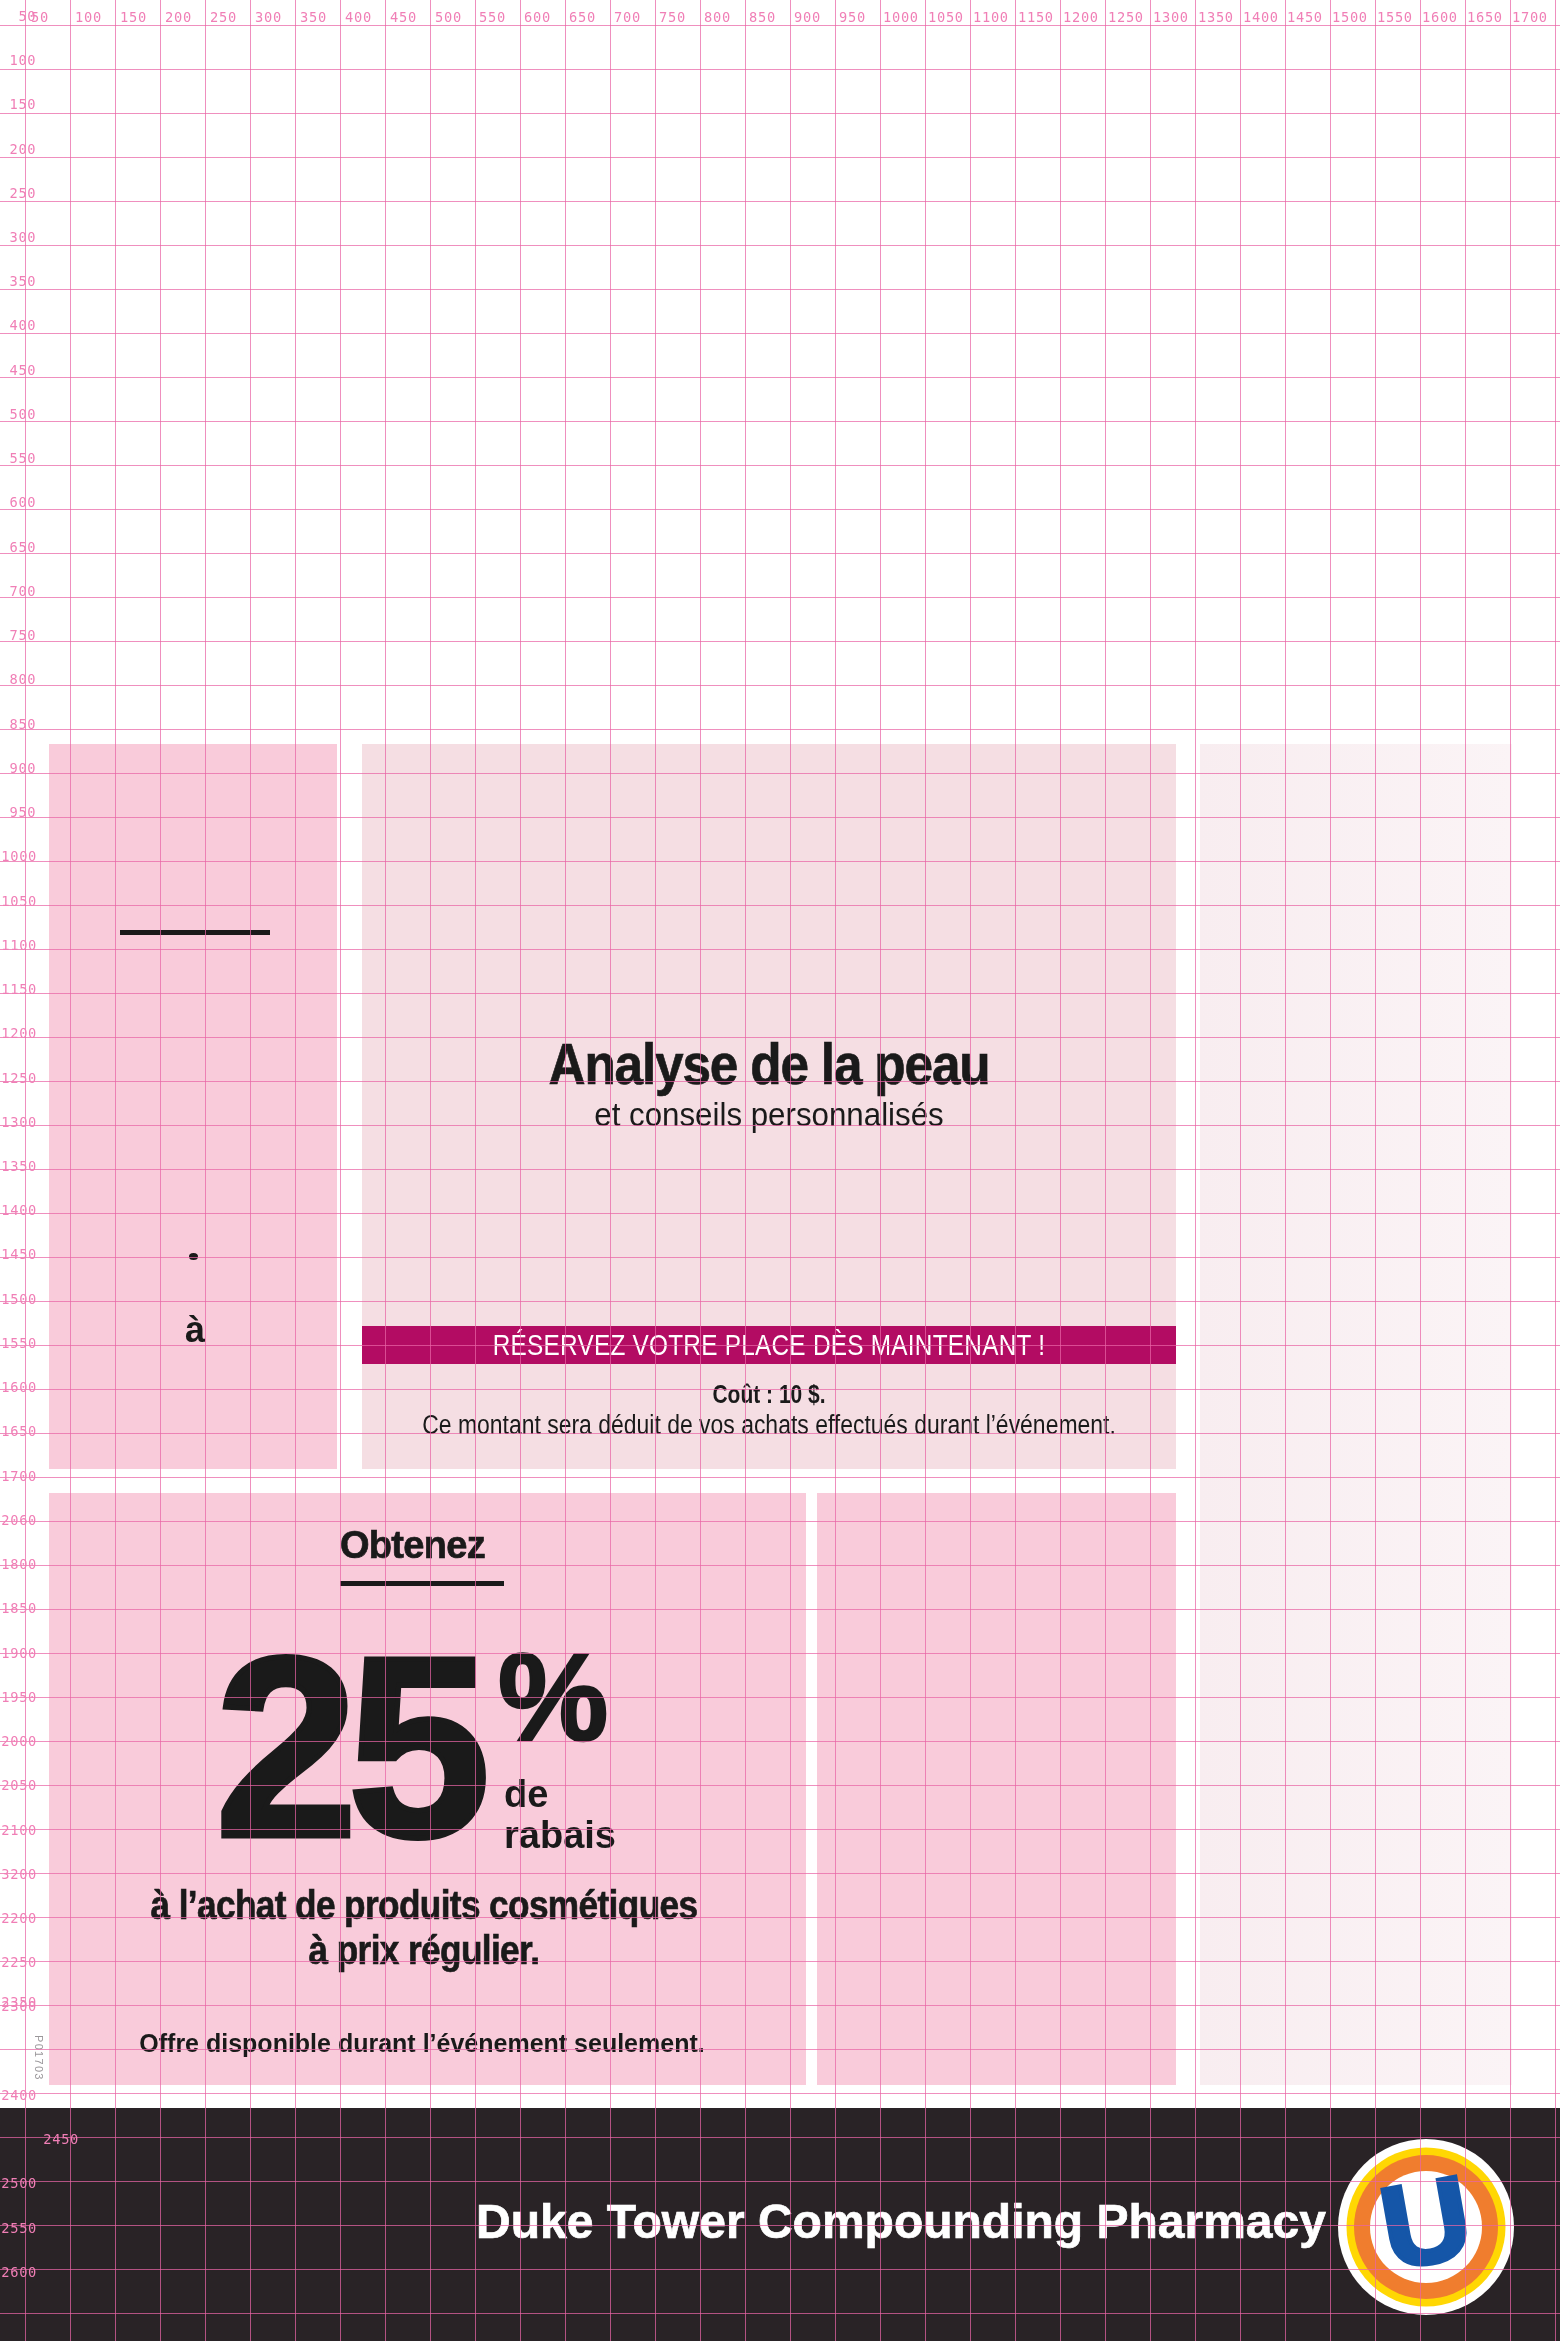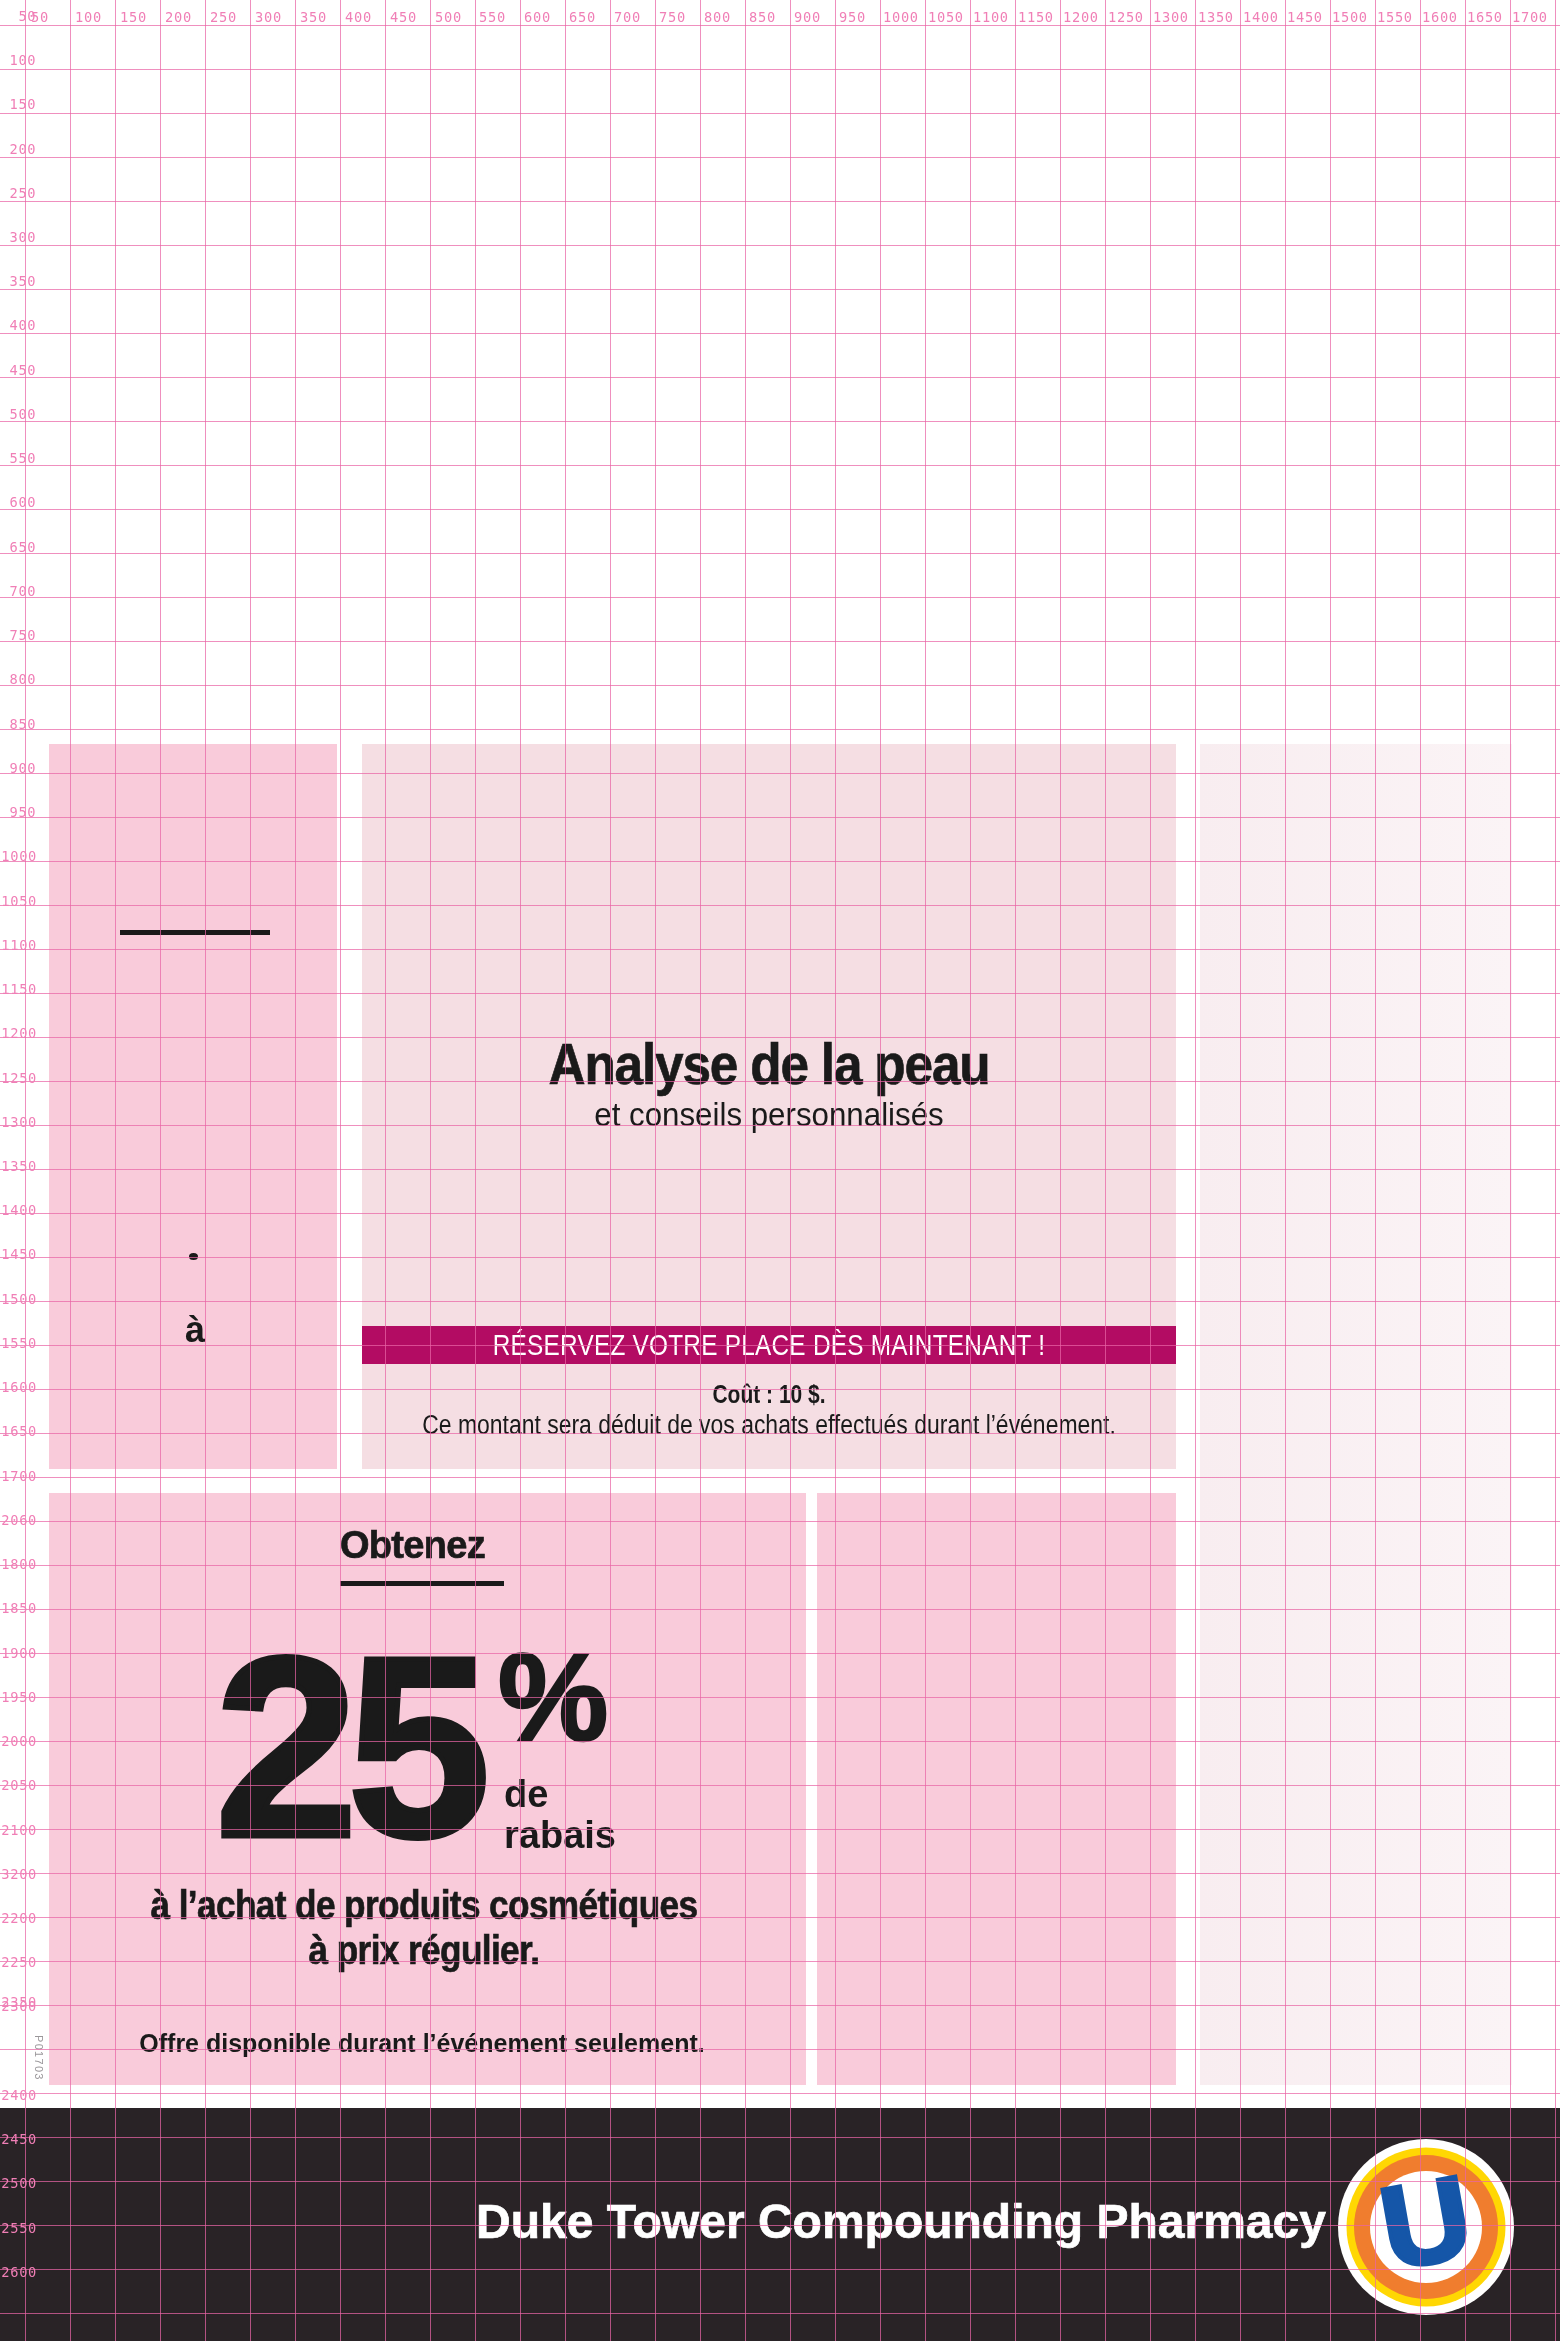--- a/index.html
+++ b/index.html
@@ -177,19 +177,19 @@
       <span class="ruler-left" style="top: 1689px; text-align: center;">1950</span>
       <span class="ruler-left" style="top: 1733px;">2000</span>
       <span class="ruler-left" style="top: 1777px;">2050</span>
       <span class="ruler-left" style="top: 1822px;">2100</span>
       <span class="ruler-left" style="top: 1866px;">3200</span>
       <span class="ruler-left" style="top: 1910px;">2200</span>
       <span class="ruler-left" style="top: 1954px;">2250</span>
       <span class="ruler-left" style="top: 1998px;">2300</span>
       <span class="ruler-left" style="top: 1994px;">2350</span>
       <span class="ruler-left" style="top: 2087px;">2400</span>
-      <span class="ruler-left" style="top: 2131px;">2450</span>
+      <span class="ruler-left" style="top: 2131px; padding-left: 42px;">2450</span>
       <span class="ruler-left" style="top: 2175px;">2500</span>
       <span class="ruler-left" style="top: 2220px;">2550</span>
       <span class="ruler-left" style="top: 2264px;">2600</span>
     </div>
 </div>
 
 
 </body></html>

